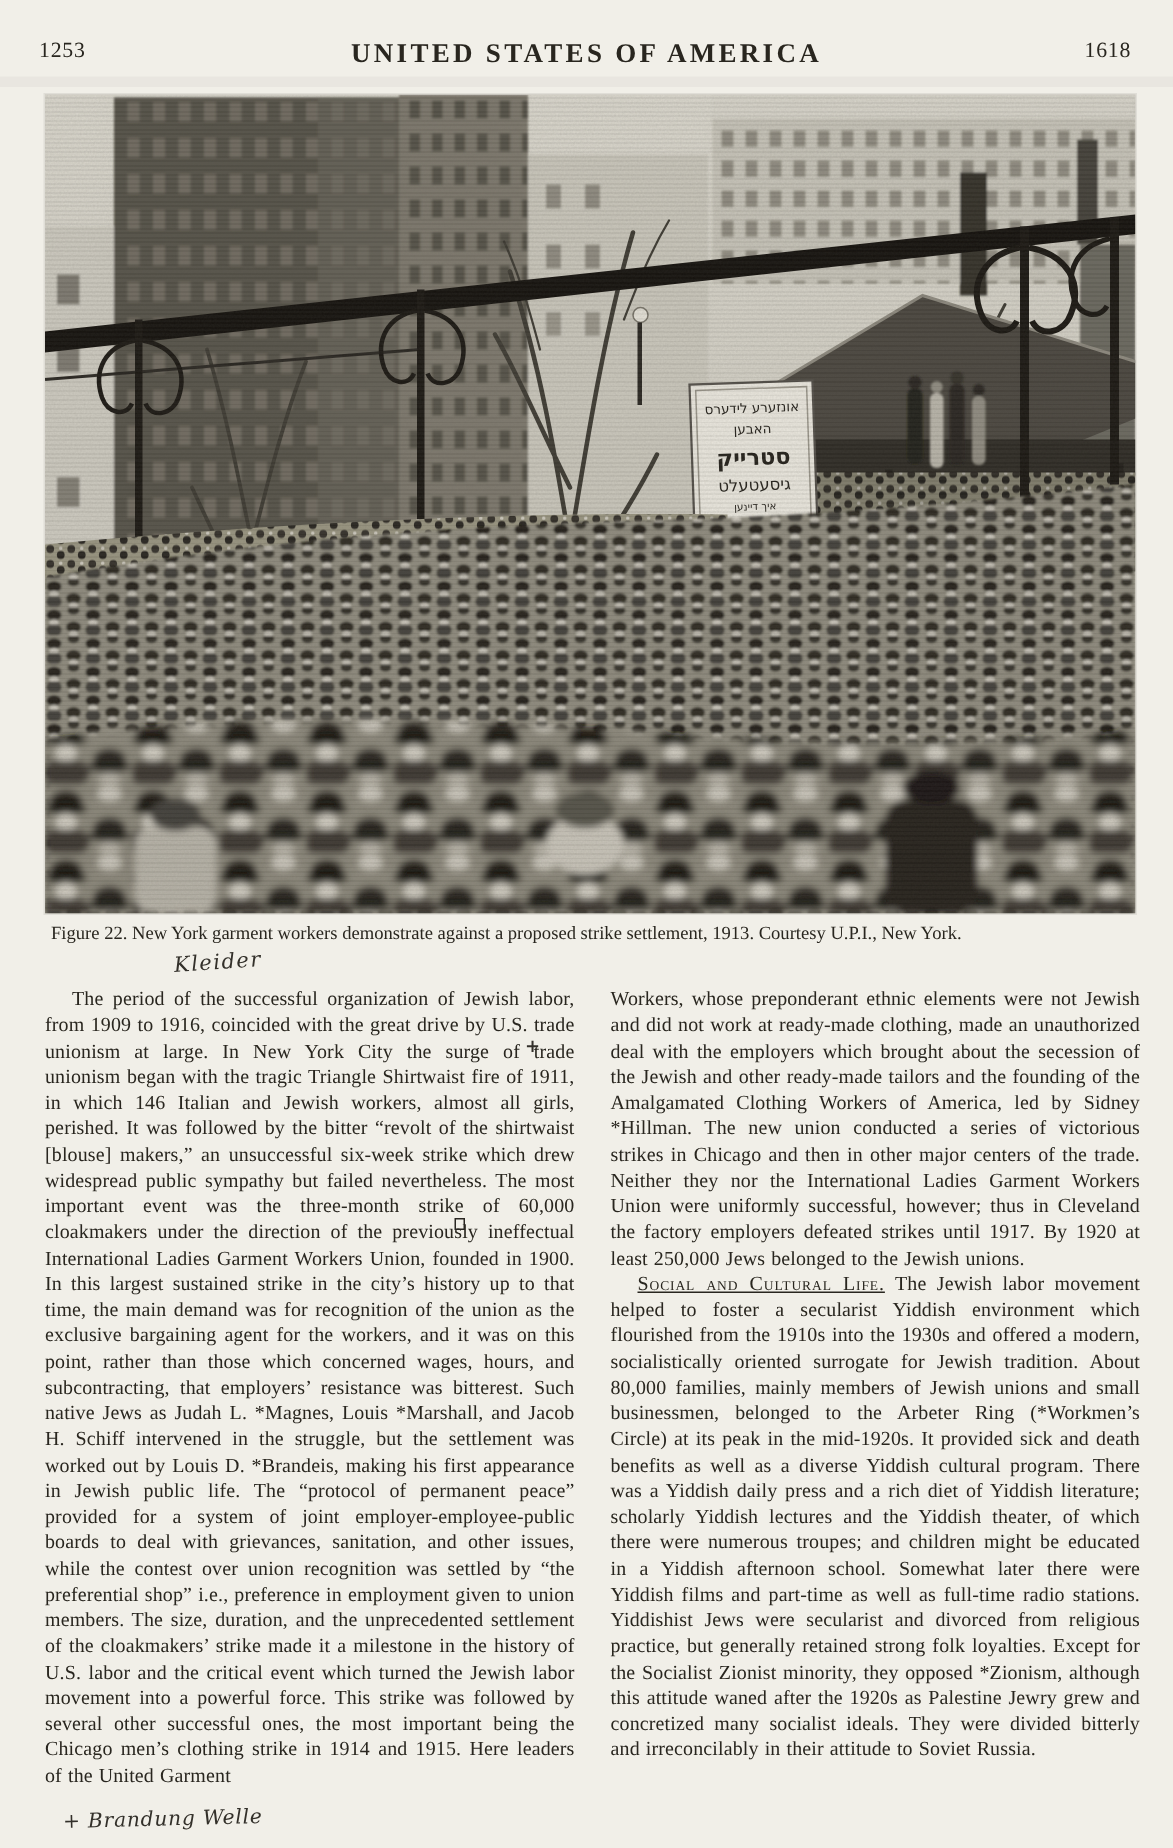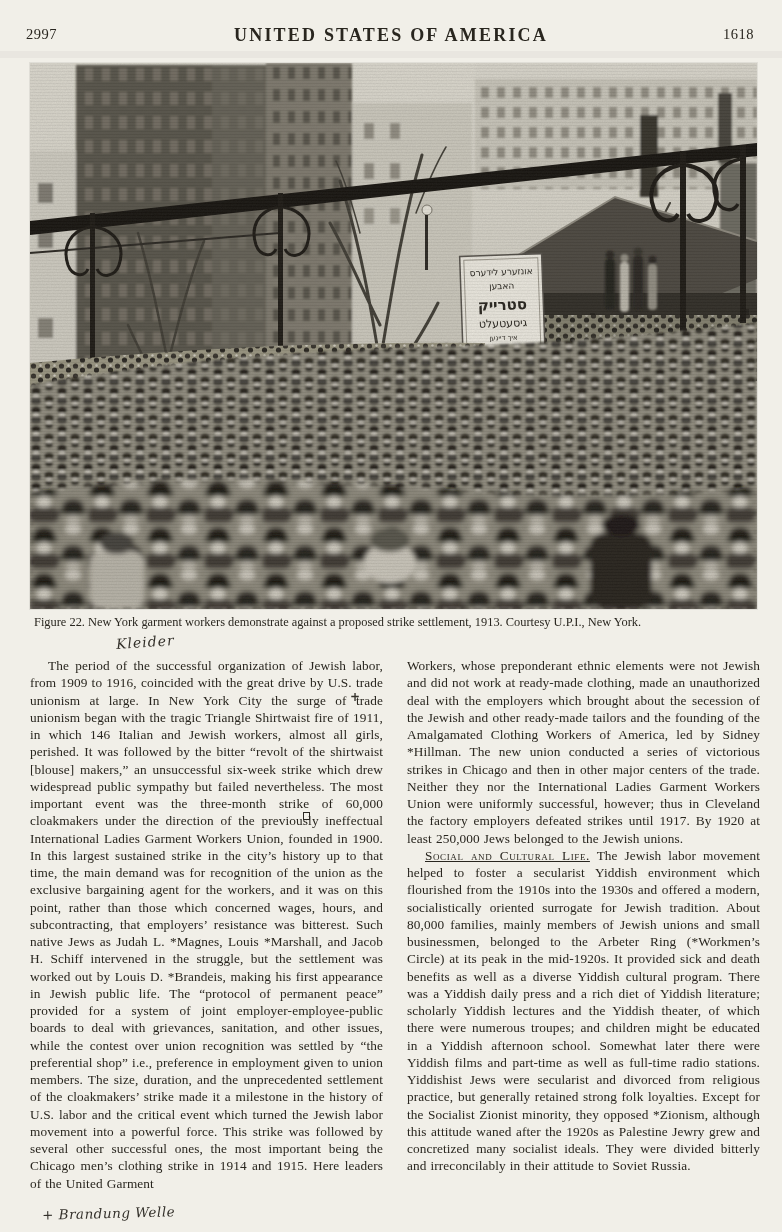--- a/index.html
+++ b/index.html
@@ -37,21 +37,21 @@
        letter-spacing:.1px;word-spacing:.6px;}
   .col p{margin:0;}
   .col p.indent{text-indent:18px;}
   .sc{font-variant:small-caps;letter-spacing:.6px;text-decoration:underline;}
 </style>
 </head>
 <body>
 
 <div class="page">
 
-  <span class="hdr-num left">2997</span>
+  <span class="hdr-num left">1253</span>
   <h1 class="hdr-title">UNITED STATES OF AMERICA</h1>
   <span class="hdr-num right">1618</span>
   <div class="scanband"></div>
 
   <figure class="photo" role="img" aria-label="Black-and-white photograph: a dense crowd of garment workers in bowler hats fills Union Square beneath a dark iron beam with ornamental scrollwork posts; a pavilion roof and loft buildings with bare trees stand behind; a placard with Yiddish lettering rises above the crowd">
     <svg viewBox="0 0 727 546" preserveAspectRatio="none">
       <defs>
         <pattern id="winDark" width="17" height="24" patternUnits="userSpaceOnUse">
           <rect width="17" height="24" fill="#57534a"></rect>
           <rect x="4" y="5" width="8" height="13" fill="#6f6b60"></rect>

